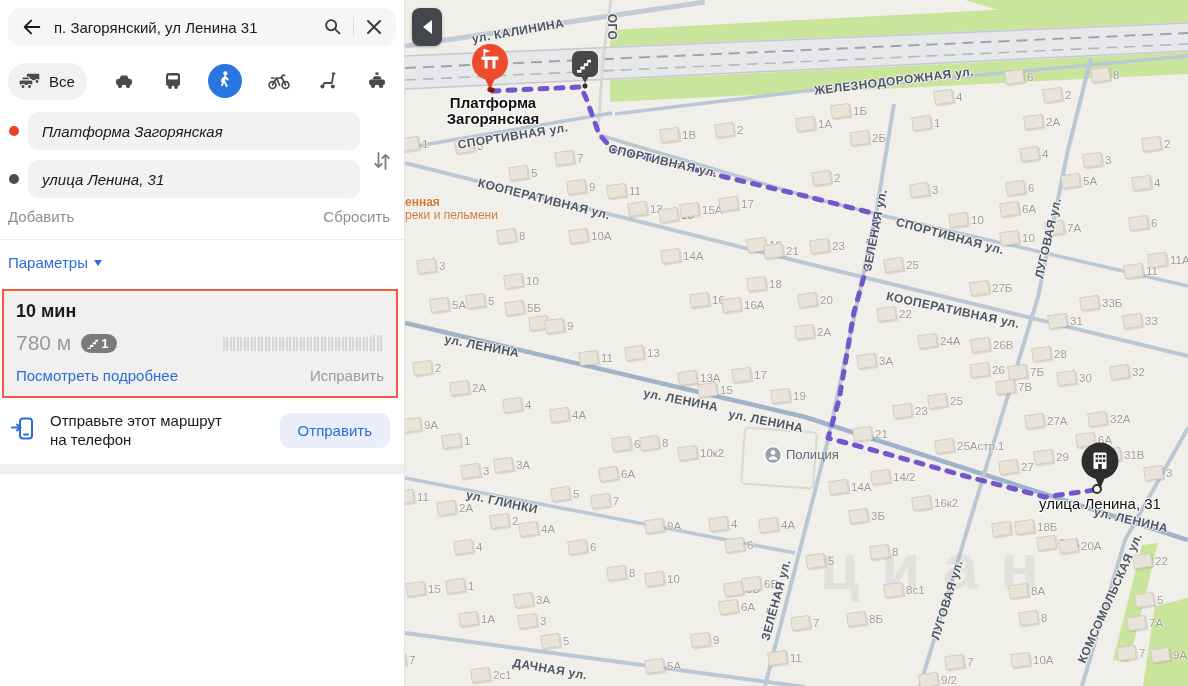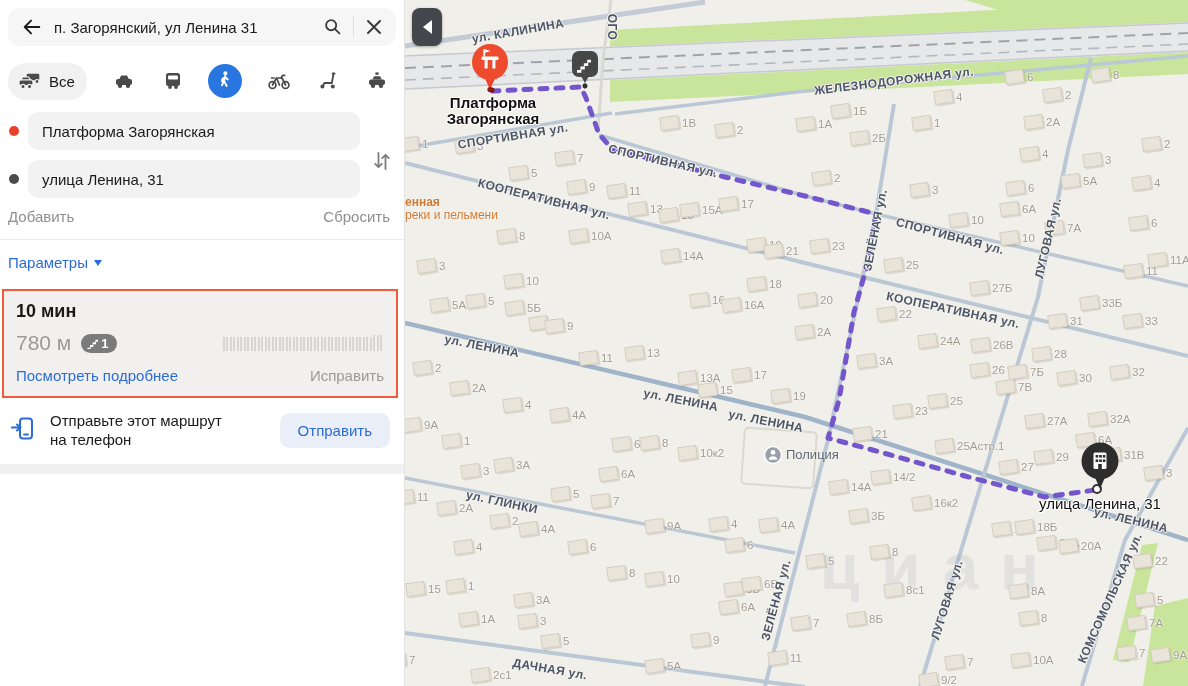--- a/index.html
+++ b/index.html
@@ -13,21 +13,21 @@
   .vdiv{width:1px;height:20px;background:#ddd;margin:0 8px;}
   .modes{display:flex;align-items:center;justify-content:space-between;padding:0 14px 0 8px;margin-top:16px;height:38px;}
   .mode{border:none;background:transparent;display:flex;align-items:center;gap:6px;cursor:pointer;padding:0;}
   .mode.all{background:#f1f1f1;border-radius:18px;padding:7px 12px 7px 9px;font-size:15px;color:#1a1a1a;font-family:inherit;}
   .mode.walk-active{width:34px;height:34px;border-radius:50%;background:#2a76e0;justify-content:center;}
   .fields{position:relative;margin-top:12px;padding:0 44px 0 0;}
   .frow{display:flex;align-items:center;margin:0 0 10px 0;}
   .dot{width:10px;height:10px;border-radius:50%;margin:0 9px;flex:none;}
   .dot.red{background:#e8402a;}
   .dot.gray{background:#4c4c4c;}
-  .field{flex:1;height:38px;background:#f2f2f2;border-radius:10px;display:flex;align-items:center;padding:0 14px;font-size:15px;color:#1a1a1a;cursor:text;}
+  .field{flex:1;height:38px;background:#f2f2f2;border-radius:10px;display:flex;align-items:center;padding:0 14px;font-size:15px;color:#1a1a1a;cursor:text;font-style:italic;}
   .swap{position:absolute;right:12px;top:38px;cursor:pointer;}
   .addreset{display:flex;justify-content:space-between;padding:10px 14px 14px 8px;font-size:15px;color:#8f8f8f;}
   .addreset span{cursor:pointer;}
   .hdiv{border-top:1px solid #ececec;margin:0;}
   .params{padding:14px 8px 10px 8px;font-size:15px;color:#2b6cd9;display:flex;align-items:center;gap:6px;cursor:pointer;width:max-content;}
   .params .tri{width:0;height:0;border-left:4.5px solid transparent;border-right:4.5px solid transparent;border-top:6px solid #2b6cd9;display:inline-block;}
   .card{margin:8px 6px 0 2px;border:2px solid #f15b3c;background:#f1f0ee;padding:10px 12px 12px 12px;cursor:pointer;}
   .card .dur{font-size:18px;font-weight:700;color:#1a1a1a;}
   .card .row2{display:flex;align-items:center;margin-top:9px;}
   .card .dist{font-size:21px;color:#9a9a9a;margin-right:10px;}
@@ -308,21 +308,21 @@
 
     <div id="buildings">
         <div class="bw" style="left: -5px; top: 137px;">
           <i class="br"></i>
           <span class="bl">1</span>
         </div>
         <div class="bw" style="left: 50px; top: 139px;">
           <i class="br"></i>
           <span class="bl">3</span>
         </div>
-        <div class="bw" style="left: 255px; top: 116px;">
+        <div class="bw" style="left: 255px; top: 128px;">
           <i class="br"></i>
           <span class="bl">1В</span>
         </div>
         <div class="bw" style="left: 310px; top: 123px;">
           <i class="br"></i>
           <span class="bl">2</span>
         </div>
         <div class="bw" style="left: 391px; top: 117px;">
           <i class="br"></i>
           <span class="bl">1А</span>

